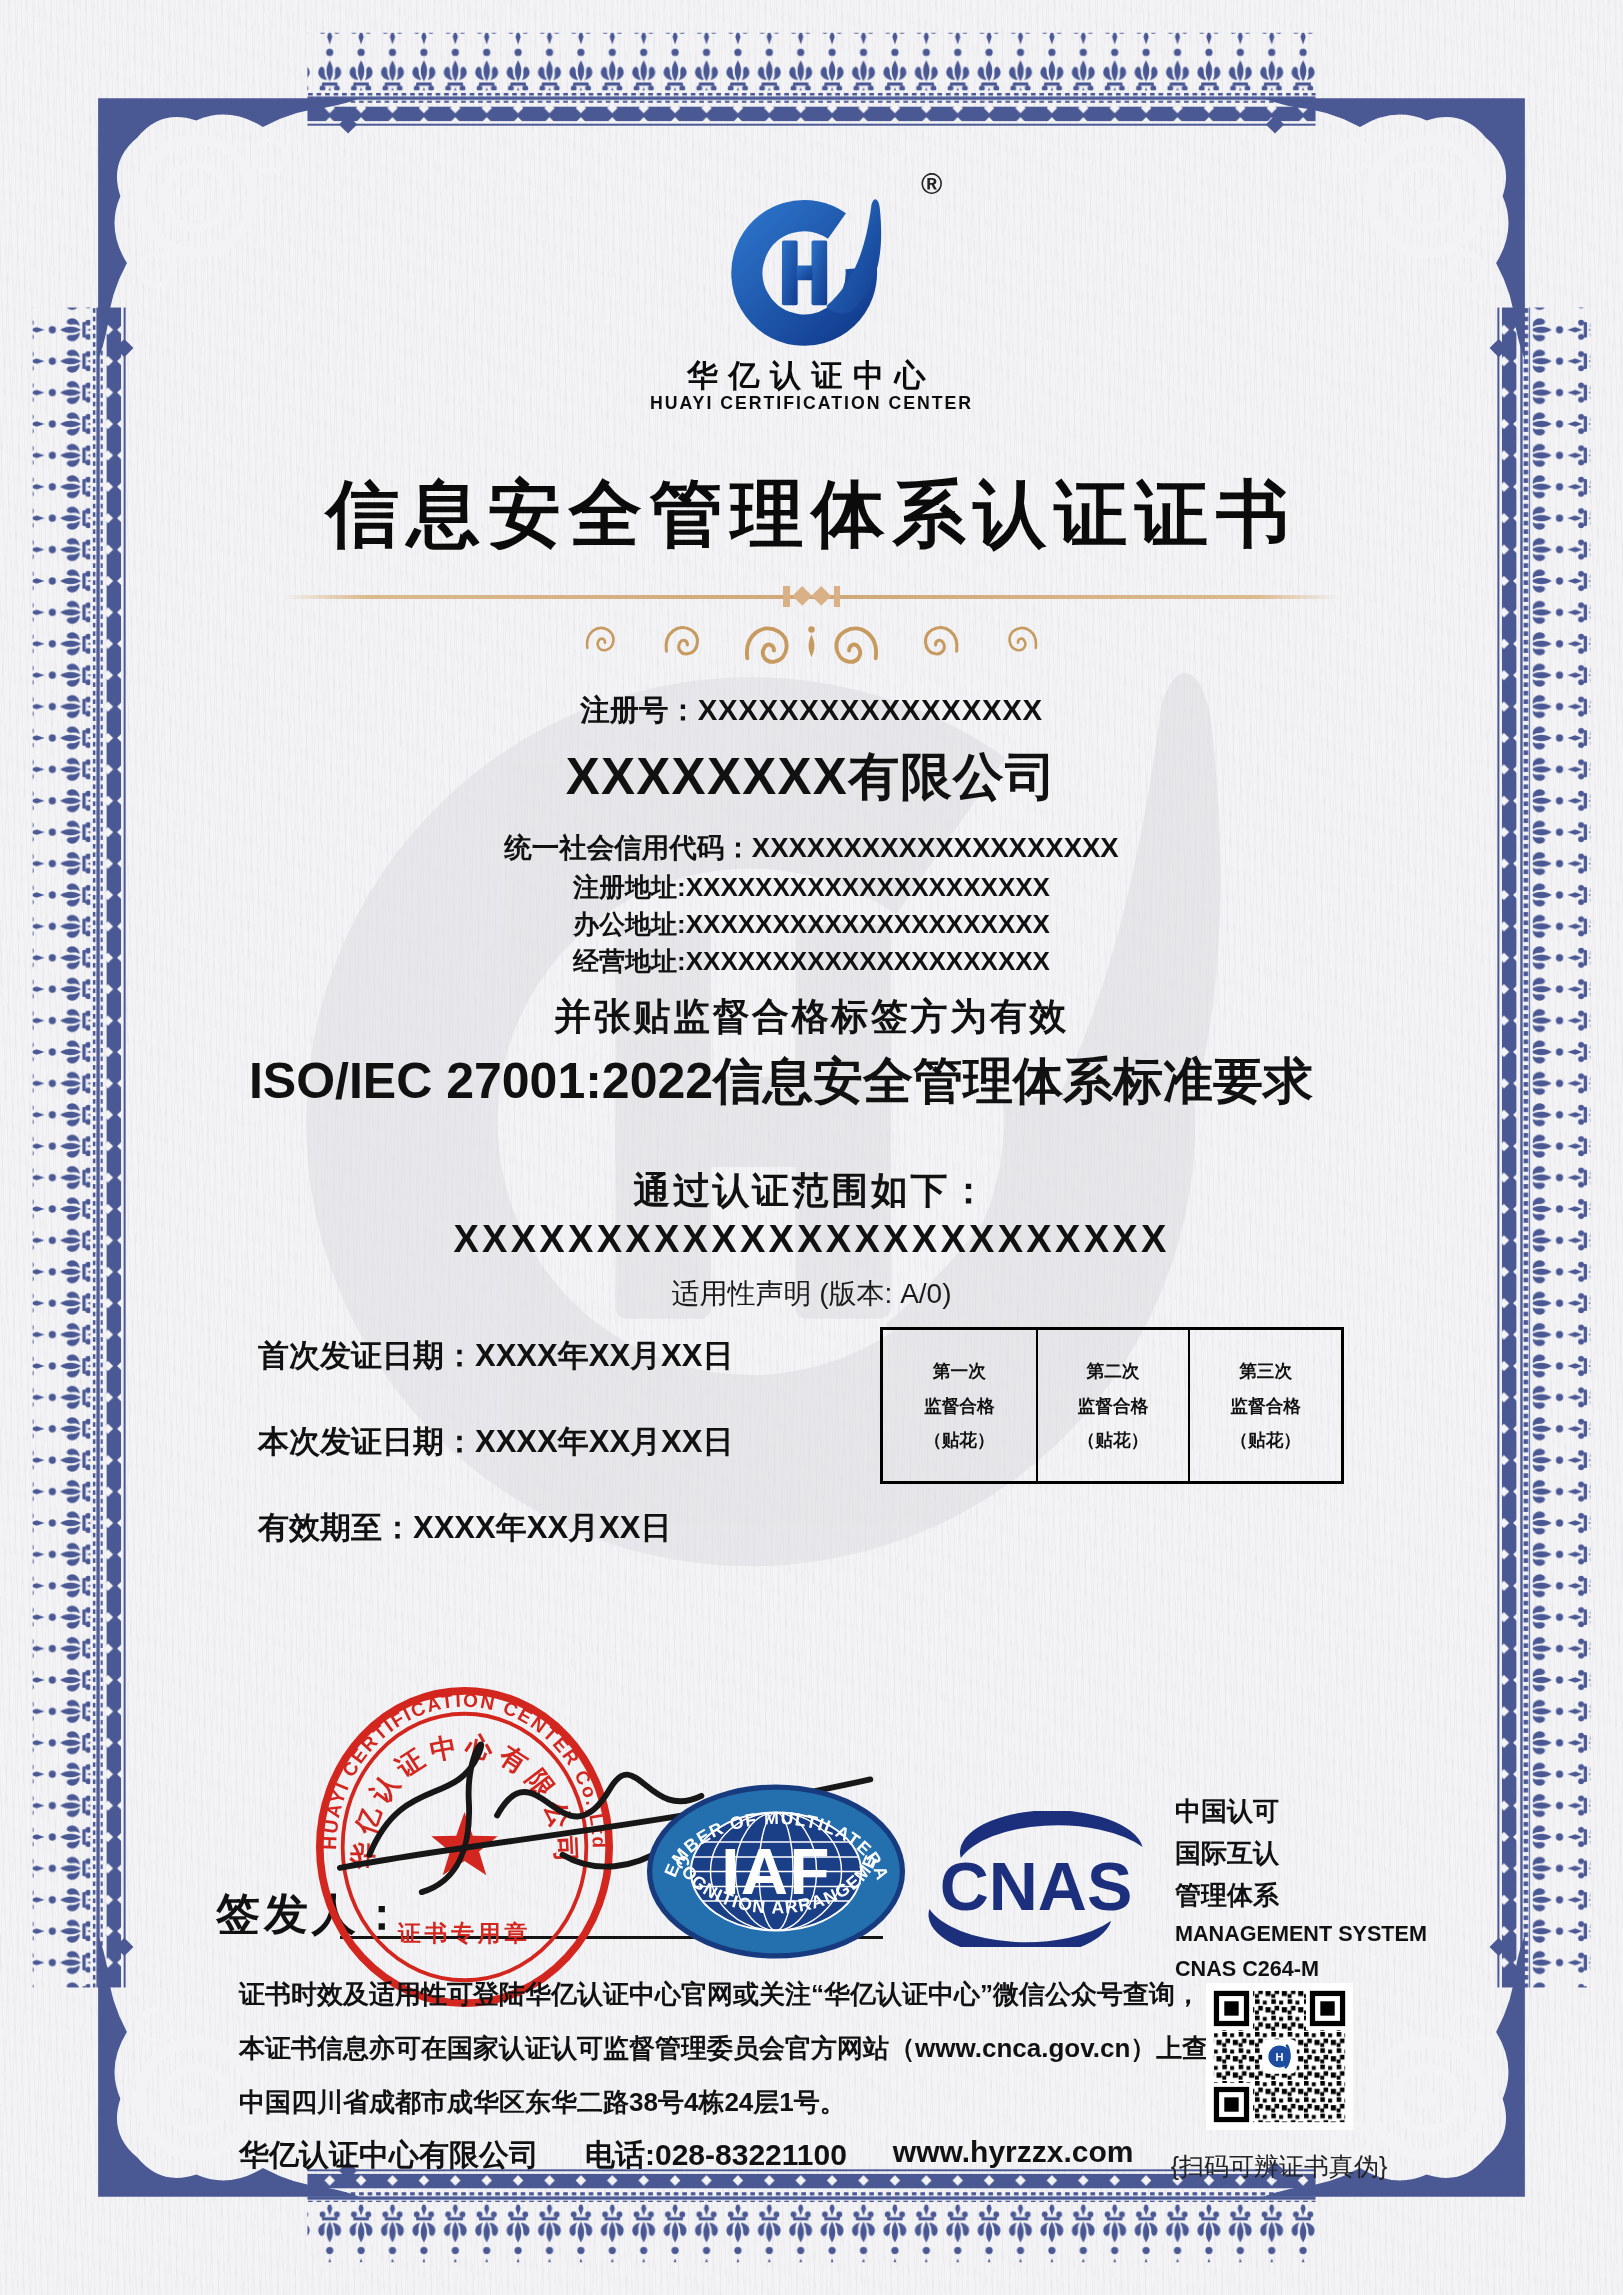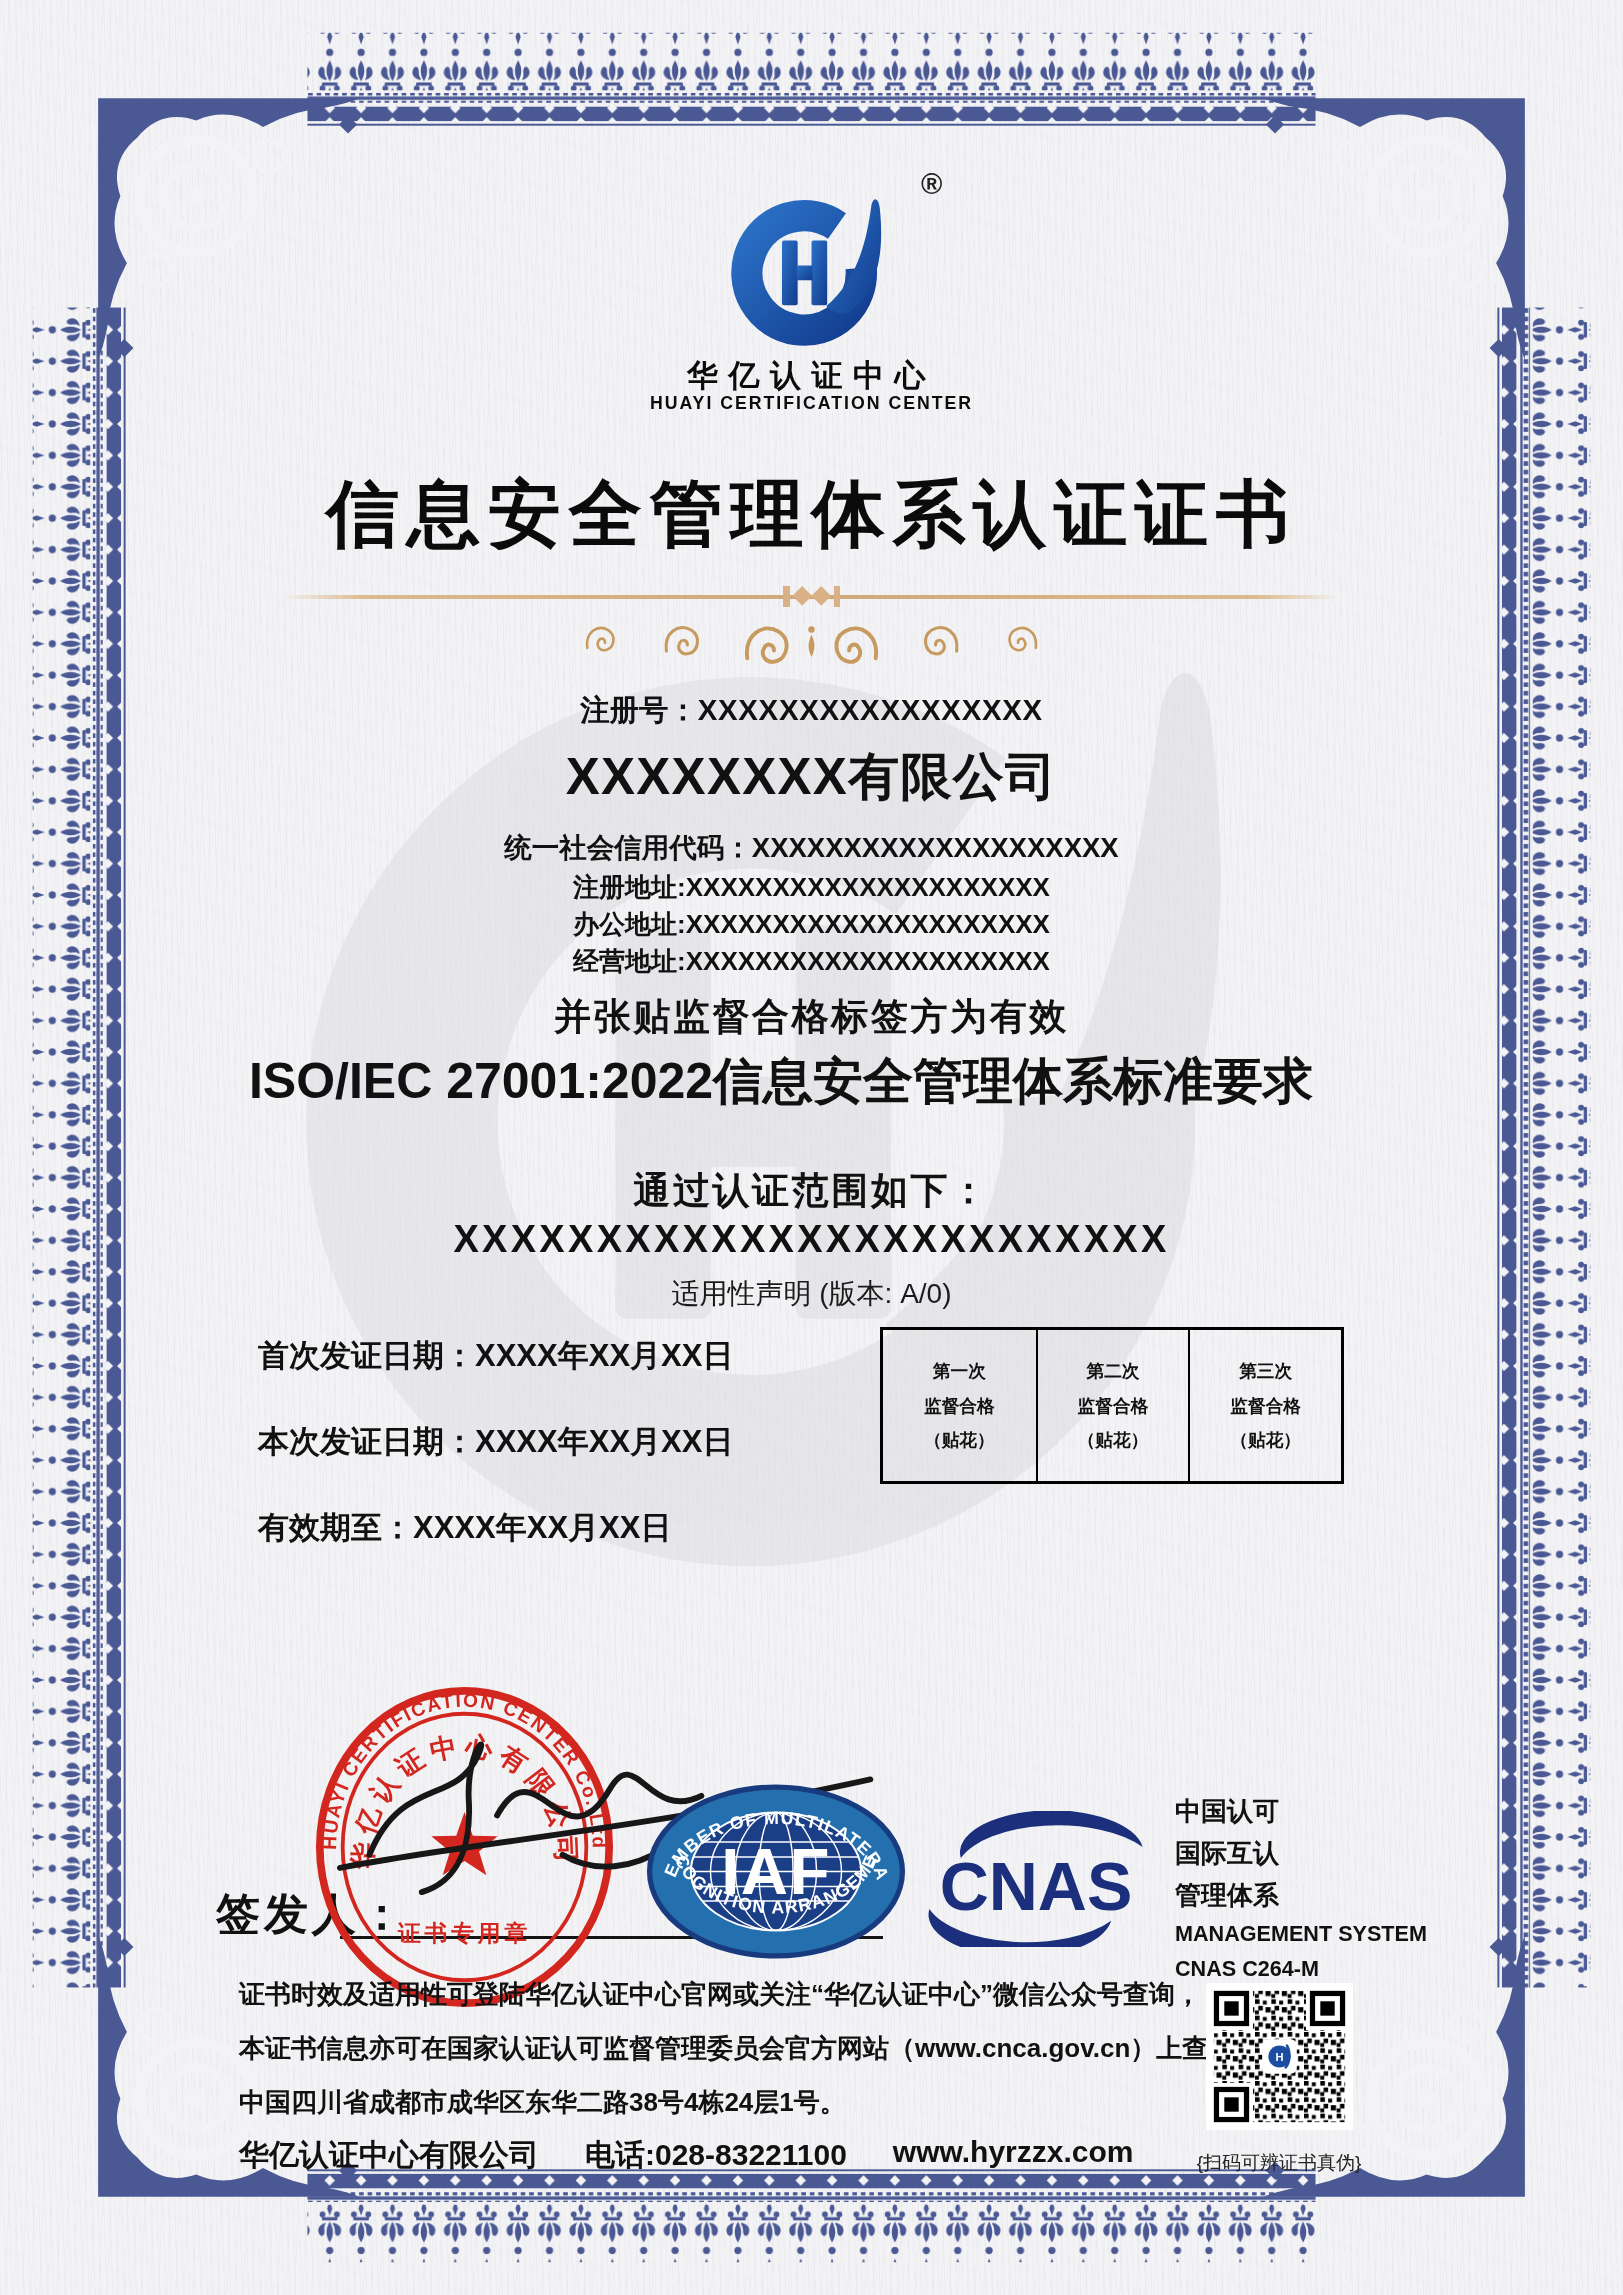--- a/index.html
+++ b/index.html
@@ -56,21 +56,21 @@
   .iaf{left:645px;top:1783px;width:262px;height:177px;}
   .cnas{left:915px;top:1811px;width:242px;height:136px;}
   .accr-details{left:1175px;top:1794px;display:flex;flex-direction:column;gap:7px;}
   .accr-zh{font-size:26px;font-weight:700;line-height:1.35;}
   .accr-en{font-size:21.6px;font-weight:700;line-height:1.3;}
   
   .foot-line{left:239px;width:982px;font-size:26px;font-weight:700;white-space:nowrap;}
   .foot-1{top:1977px;} .foot-2{top:2031px;} .foot-3{top:2085px;}
   .foot-4{left:239px;top:2135px;display:flex;gap:46px;font-size:30px;font-weight:900;white-space:nowrap;}
   .qr{left:1206px;top:1983px;width:147px;height:147px;}
-  .qr-label{left:1161px;top:2150px;width:236px;text-align:center;font-size:19px;font-weight:500;color:#222;}
+  .qr-label{left:1161px;top:2150px;width:236px;text-align:center;font-size:25px;font-weight:500;color:#222;}
 </style>
 </head>
 <body>
 
 <div id="page">
 
   <svg class="abs deco" style="left:0;top:0;" width="1623" height="2295" viewBox="0 0 2481 3508">
     <defs>
       <g id="fleur">
         <path d="M24,4 C30,14 31,24 24,36 C17,24 18,14 24,4 Z"></path>

